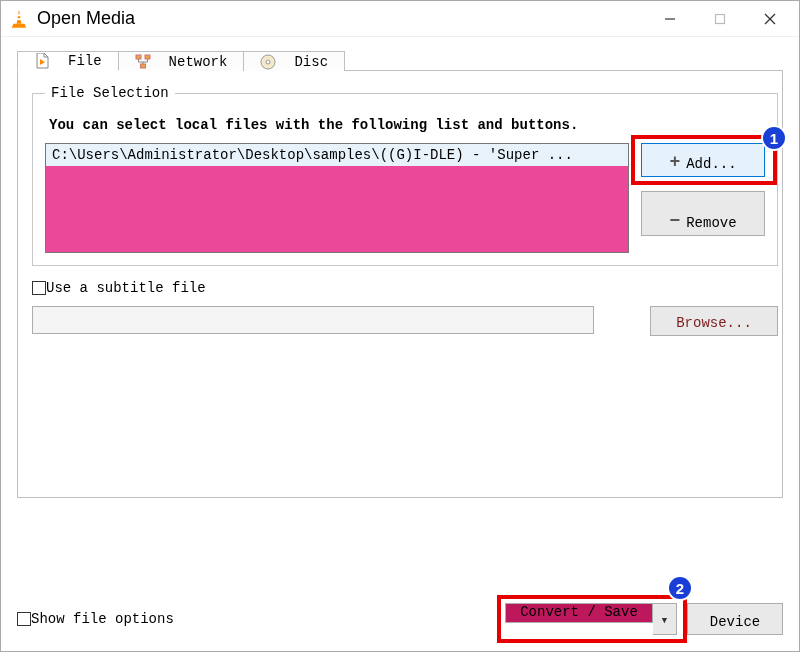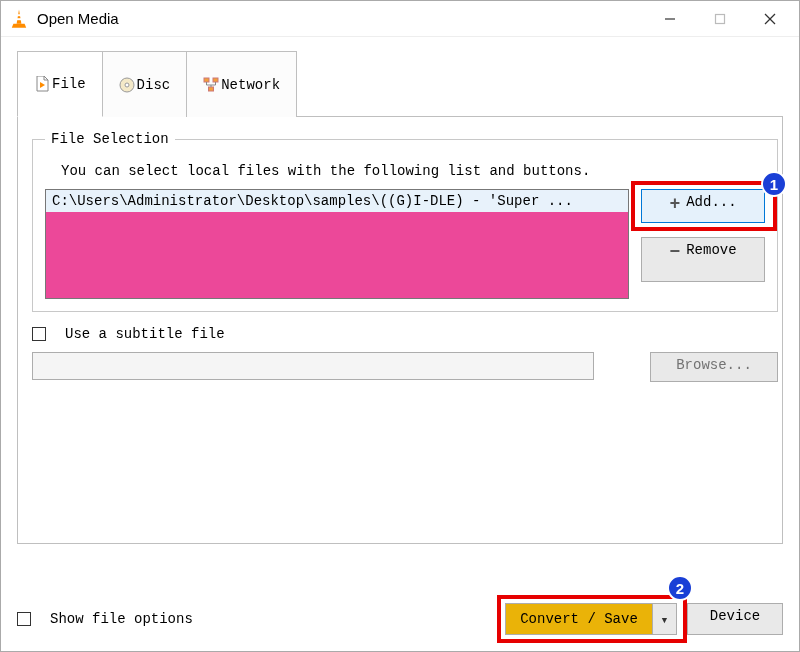--- a/index.html
+++ b/index.html
@@ -26,21 +26,21 @@
   }
   .titlebar .vlc-icon {
     width: 18px;
     margin-right: 8px;
     display: flex;
     align-items: center;
   }
   .titlebar .title {
     flex: 1;
     font-family: "Segoe UI", Arial, sans-serif;
-    font-size: 15px;
+    font-size: 18px;
   }
   .titlebar .win-btns {
     display: flex;
   }
   .titlebar .win-btn {
     width: 50px;
     height: 34px;
     display: flex;
     align-items: center;
     justify-content: center;
@@ -53,22 +53,22 @@
     padding: 14px 16px 10px 16px;
   }
   .tabs {
     display: flex;
     position: relative;
     z-index: 2;
   }
   .tab {
     display: flex;
     align-items: center;
-    gap: 2px;
-    padding: 24px 16px;
+    gap: 18px;
+    padding: 1px 16px;
     border: 1px solid #bfbfbf;
     border-bottom: none;
     background: #fcfcfc;
     margin-right: -1px;
     position: relative;
   }
   .tab.active {
     background: #fff;
     border-bottom: 1px solid #fff;
     z-index: 3;
@@ -88,21 +88,22 @@
   }
   fieldset.sel {
     border: 1px solid #c8c8c8;
     margin: 0 0 14px 0;
     padding: 10px 12px 12px 12px;
   }
   fieldset.sel legend {
     padding: 0 6px;
   }
   .hint {
-    margin: 6px 0 10px 16px;
+    margin: 6px 0 10px 4px;
+    font-weight: bold;
   }
   .filerow {
     display: flex;
     gap: 12px;
     position: relative;
   }
   .filelist {
     flex: 1;
     height: 110px;
     border: 1px solid #777;
@@ -118,40 +119,40 @@
   }
   .sidebtns {
     width: 124px;
     display: flex;
     flex-direction: column;
     gap: 14px;
     position: relative;
   }
   .btn {
     display: flex;
-    align-items: flex-start;
+    align-items: flex-end;
     justify-content: center;
     gap: 6px;
     min-height: 30px;
     padding: 4px 10px;
     border: 1px solid #adadad;
     background: #e9e9e9;
   }
   .btn.active {
     background: #e5f1fb;
     border: 1px solid #0078d7;
   }
   .btn.disabled {
-    color: #737373;
+    color: #7f1d1d;
     margin-left: 44px;
   }
   .chk {
     display: flex;
     align-items: center;
-    gap: 19px;
+    gap: 0;
   }
   .subrow {
     display: flex;
     gap: 12px;
     margin-top: 10px;
   }
   .subpath {
     flex: 1;
     height: 28px;
     border: 1px solid #adadad;
@@ -168,25 +169,25 @@
   .bottom-right {
     margin-left: auto;
     display: flex;
     gap: 10px;
     position: relative;
   }
   .convert {
     display: flex;
   }
   .convert .main {
-    height: 32px;
-    display:flex;align-items:center;justify-content:center;
+    height: 20px;
+    display:flex;align-items:flex-start;justify-content:center;
     width: 148px;
     border: 1px solid #adadad;
-    background: #eab308;
+    background: #be185d;
   }
   .convert .drop {
     width: 24px;
     height: 32px;
     border: 1px solid #adadad;
     border-left: none;
     background: #e9e9e9;
     display:flex;align-items:center;justify-content:center;
   }
   .cancel {
@@ -264,36 +265,36 @@
             <path d="M2 0 L9 0 L13 4 L13 15 L2 15 Z" fill="#fff" stroke="#888"></path>
             <path d="M9 0 L9 4 L13 4" fill="none" stroke="#888"></path>
             <polygon points="5,6 5,12 10,9" fill="#ff8c00"></polygon>
           </svg>
         </span>
         <span>File</span>
       </div>
       <div class="tab">
         <span class="ticon">
           <svg width="16" height="16" viewBox="0 0 16 16">
-            <circle cx="8" cy="8" r="7" fill="#f4e9c8" stroke="#999"></circle>
-            <circle cx="8" cy="8" r="2" fill="#fff" stroke="#999"></circle>
-          </svg>
-        </span>
-        <span>Disc</span>
-      </div>
-      <div class="tab">
-        <span class="ticon">
-          <svg width="16" height="16" viewBox="0 0 16 16">
             <rect x="1" y="1" width="5" height="4" fill="#f2a03c" stroke="#c77"></rect>
             <rect x="10" y="1" width="5" height="4" fill="#f2a03c" stroke="#c77"></rect>
             <rect x="5.5" y="10" width="5" height="4" fill="#f2a03c" stroke="#c77"></rect>
             <path d="M3.5 5 L3.5 8 L12.5 8 L12.5 5 M8 8 L8 10" fill="none" stroke="#888"></path>
           </svg>
         </span>
         <span>Network</span>
+      </div>
+      <div class="tab">
+        <span class="ticon">
+          <svg width="16" height="16" viewBox="0 0 16 16">
+            <circle cx="8" cy="8" r="7" fill="#f4e9c8" stroke="#999"></circle>
+            <circle cx="8" cy="8" r="2" fill="#fff" stroke="#999"></circle>
+          </svg>
+        </span>
+        <span>Disc</span>
       </div>
     </div>
 
     <div class="tabbody">
 
       <fieldset class="sel">
         <legend>File Selection</legend>
         <div class="hint">You can select local files with the following list and buttons.</div>
 
         <div class="filerow">

